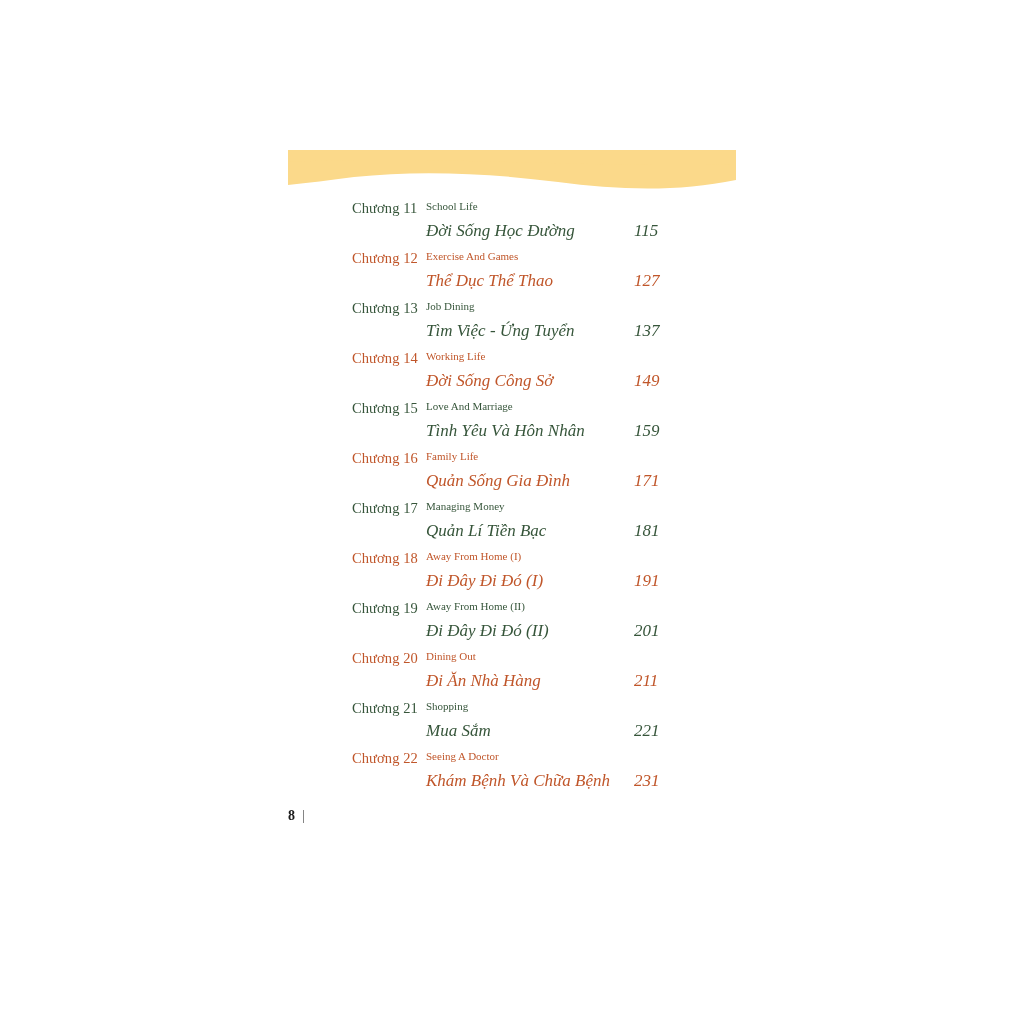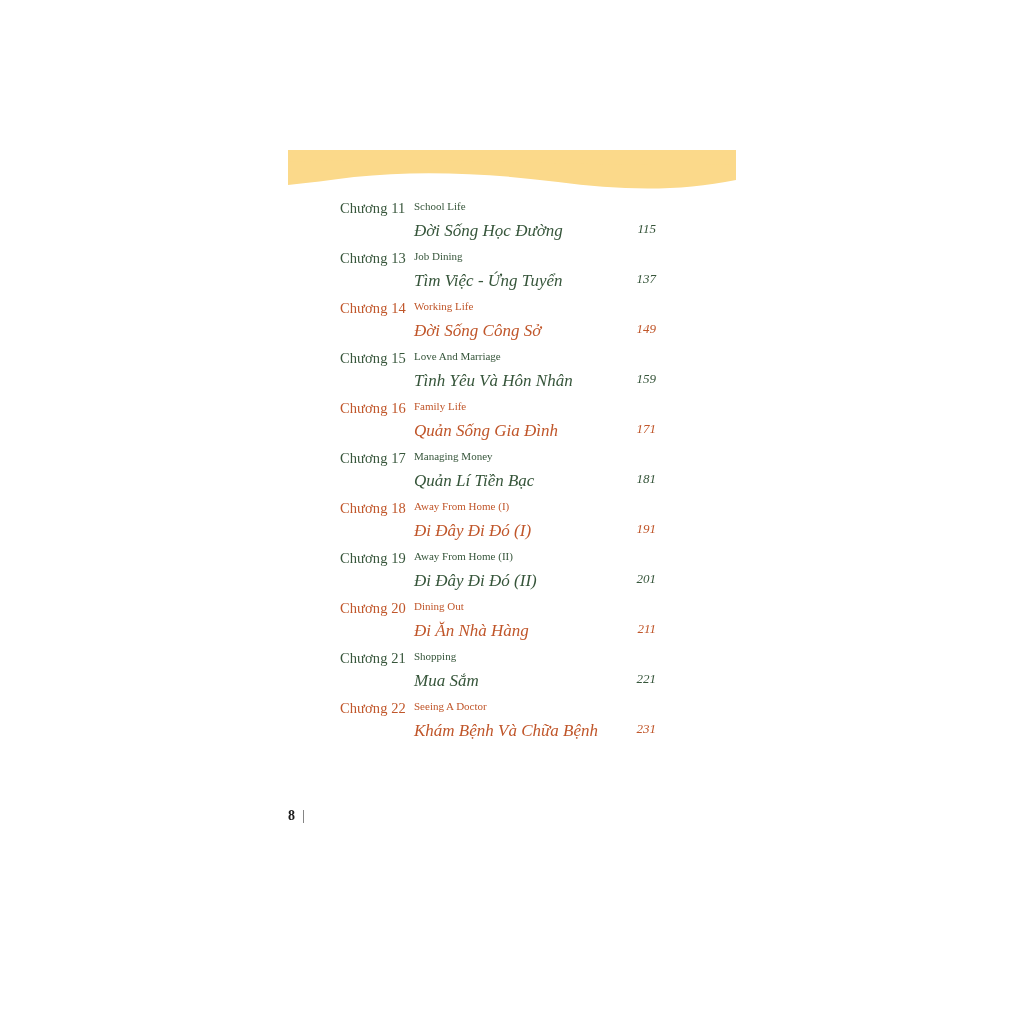--- a/index.html
+++ b/index.html
@@ -29,21 +29,21 @@
     position: absolute;
     left: 288px;
     top: 150px;
     width: 448px;
     height: 42px;
   }
   .banner svg { display: block; }
 
   .toc {
     position: absolute;
-    left: 292px;
+    left: 304px;
     top: 200px;
     width: 460px;
   }
 
   .toc-entry {
     position: relative;
     margin-bottom: 10px;
     height: 40px;
   }
 
@@ -71,22 +71,22 @@
     font-size: 17px;
     font-style: italic;
     white-space: nowrap;
   }
 
   .page-num {
     position: absolute;
     left: 330px;
     top: 21px;
     width: 34px;
-    text-align: right;
-    font-size: 13px;
+    text-align: left;
+    font-size: 17px;
     font-style: italic;
   }
 
   .green { color: #36553a; }
   .orange { color: #c0562a; }
 
   .folio {
     position: absolute;
     left: 288px;
     top: 808px;
@@ -114,20 +114,26 @@
     </svg>
   </div>
 
   <div class="toc">
 
   <div class="toc-entry">
         <div class="chapter-label green">Chương 11</div>
         <div class="title-en green">School Life</div>
         <div class="title-vi green">Đời Sống Học Đường</div>
         <div class="page-num green">115</div>
+      </div>
+      <div class="toc-entry">
+        <div class="chapter-label orange">Chương 12</div>
+        <div class="title-en orange">Exercise And Games</div>
+        <div class="title-vi orange">Thể Dục Thể Thao</div>
+        <div class="page-num orange">127</div>
       </div>
       <div class="toc-entry">
         <div class="chapter-label green">Chương 13</div>
         <div class="title-en green">Job Dining</div>
         <div class="title-vi green">Tìm Việc - Ứng Tuyển</div>
         <div class="page-num green">137</div>
       </div>
       <div class="toc-entry">
         <div class="chapter-label orange">Chương 14</div>
         <div class="title-en orange">Working Life</div>

